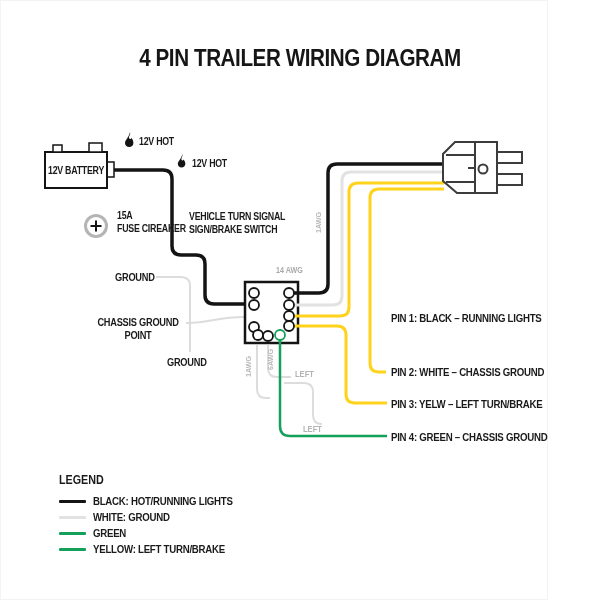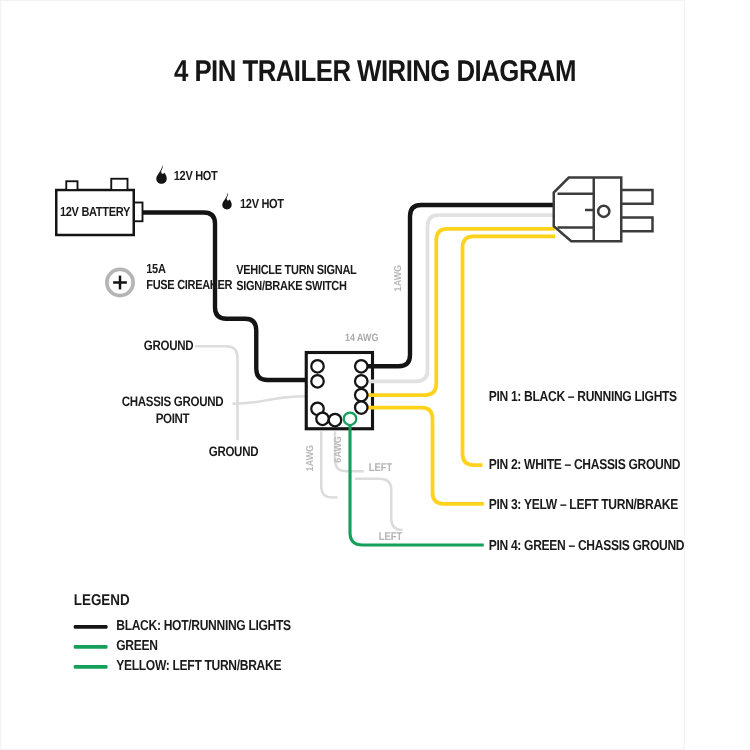--- a/index.html
+++ b/index.html
@@ -135,20 +135,24 @@
   <div class="lbl" style="left:391px;top:398px;font-size:11.5px;">PIN 3: YELW – LEFT TURN/BRAKE</div>
   <div class="lbl" style="left:391px;top:431px;font-size:11.5px;">PIN 4: GREEN – CHASSIS GROUND</div>
 
   <div id="legend">
     <div class="ltitle">LEGEND</div>
     <div class="lrow">
       <div class="sw" style="background-color: rgb(20, 20, 20);"></div>
       <div class="txt">BLACK: HOT/RUNNING LIGHTS</div>
     </div>
     <div class="lrow">
+      <div class="sw" style="background-color: rgb(226, 226, 226);"></div>
+      <div class="txt">WHITE: GROUND</div>
+    </div>
+    <div class="lrow">
       <div class="sw" style="background-color: rgb(20, 160, 90);"></div>
       <div class="txt">GREEN</div>
     </div>
     <div class="lrow">
       <div class="sw" style="background-color: rgb(20, 160, 90);"></div>
       <div class="txt">YELLOW: LEFT TURN/BRAKE</div>
     </div>
   </div>
 
 </div>

